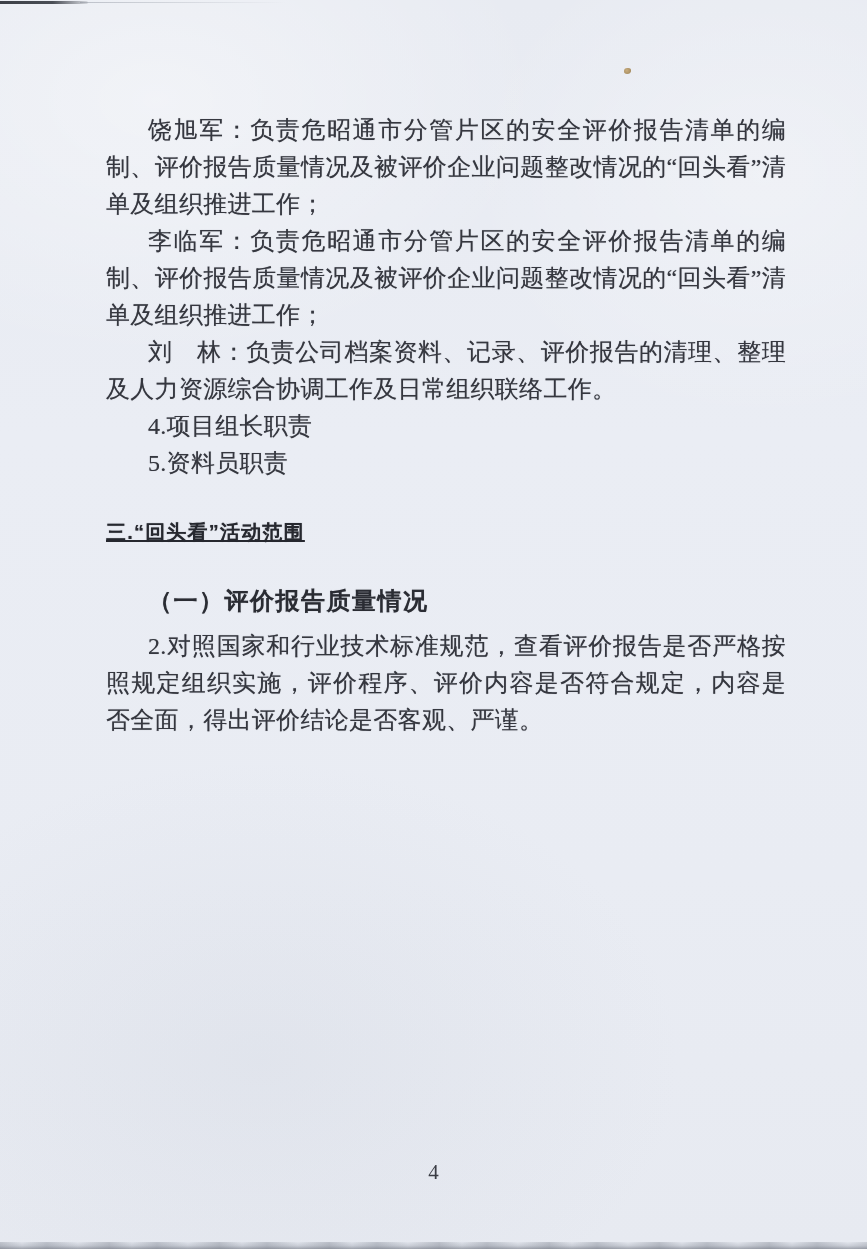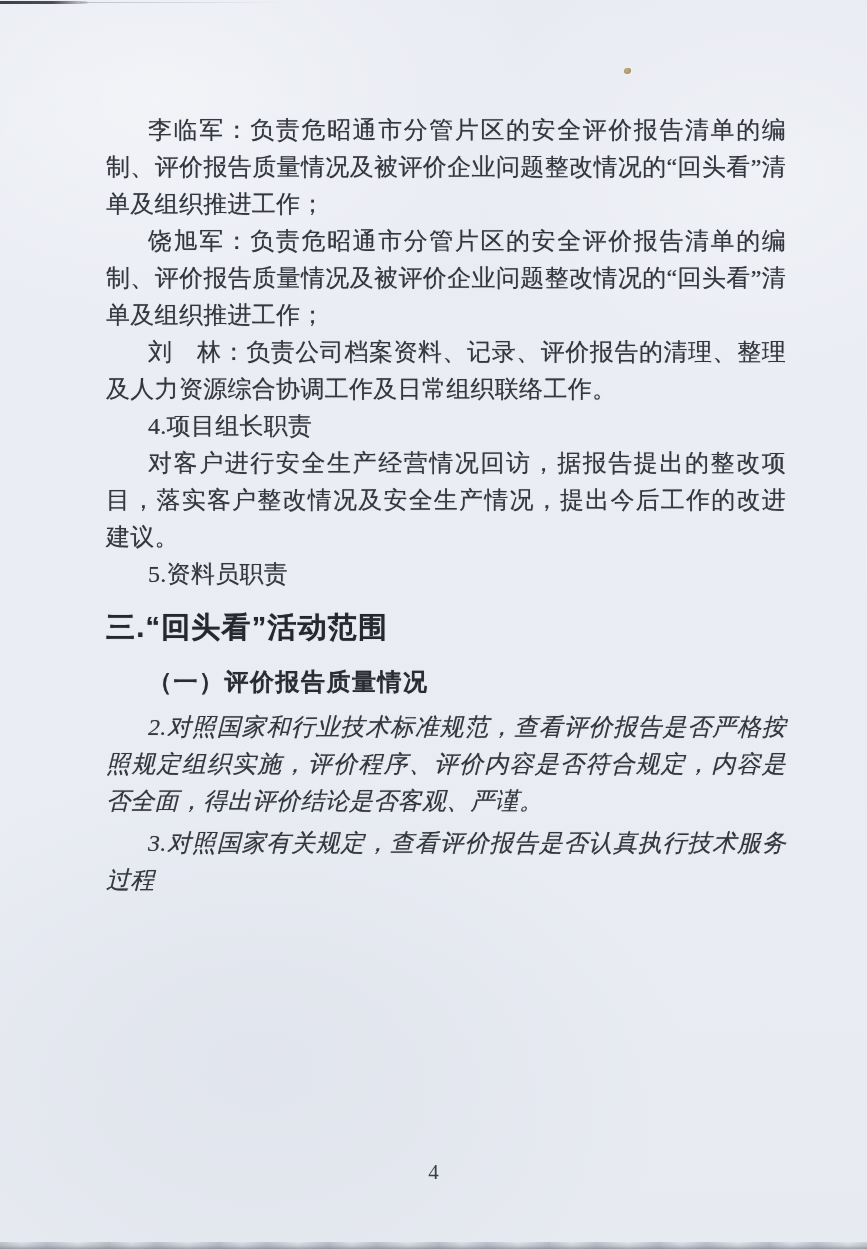--- a/index.html
+++ b/index.html
@@ -56,30 +56,31 @@
     font-size: 24px;
     line-height: 37px;
     letter-spacing: 0.3px;
     text-shadow: 0 0 0.7px rgba(53,55,63,0.55);
   }
   .para {
     margin: 0;
     text-align: justify;
   }
   .indent { text-indent: 42px; }
-  .sp-sm { margin-top: 5px; font-style: italic; }
+  .sp-sm { margin-top: 5px; }
 
   .h-major {
     font-family: "Liberation Sans", "DejaVu Sans", sans-serif;
     font-weight: bold;
     color: #26282f;
-    font-size: 29px;
+    font-size: 20px;
     letter-spacing: 1.2px;
-    margin: 16px 0;
+    margin: 32px 0;
     text-shadow: 0 0 0.8px rgba(38,40,47,0.6);
+    text-decoration: underline;
   }
   .h-minor {
     font-weight: bold;
     color: #2a2c33;
     letter-spacing: 1.5px;
     margin: 18px 0 8px 0;
   }
 
   .page-number {
     position: absolute;
@@ -94,33 +95,31 @@
 </head>
 <body>
 
 <div class="page">
 
   <div class="top-edge-line"></div>
   <div class="top-edge-faint"></div>
   <div class="paper-speck"></div>
 
   <div class="content">
+    <p class="para indent">饶旭军：负责危昭通市分管片区的安全评价报告清单的编制、评价报告质量情况及被评价企业问题整改情况的“回头看”清单及组织推进工作；</p>
     <p class="para indent">李临军：负责危昭通市分管片区的安全评价报告清单的编制、评价报告质量情况及被评价企业问题整改情况的“回头看”清单及组织推进工作；</p>
-    <p class="para indent">饶旭军：负责危昭通市分管片区的安全评价报告清单的编制、评价报告质量情况及被评价企业问题整改情况的“回头看”清单及组织推进工作；</p>
     <p class="para indent">刘　林：负责公司档案资料、记录、评价报告的清理、整理及人力资源综合协调工作及日常组织联络工作。</p>
     <p class="para indent">4.项目组长职责</p>
-    <p class="para indent">对客户进行安全生产经营情况回访，据报告提出的整改项目，落实客户整改情况及安全生产情况，提出今后工作的改进建议。</p>
     <p class="para indent">5.资料员职责</p>
 
     <p class="para h-major">三.“回头看”活动范围</p>
 
 
 
     <p class="para indent h-minor">（一）评价报告质量情况</p>
 
     <p class="para indent sp-sm">2.对照国家和行业技术标准规范，查看评价报告是否严格按照规定组织实施，评价程序、评价内容是否符合规定，内容是否全面，得出评价结论是否客观、严谨。</p>
-    <p class="para indent sp-sm">3.对照国家有关规定，查看评价报告是否认真执行技术服务过程</p>
   </div>
 
   <div class="page-number">4</div>
 
   <div class="bottom-edge-band"></div>
 </div>
 
 </body></html>

